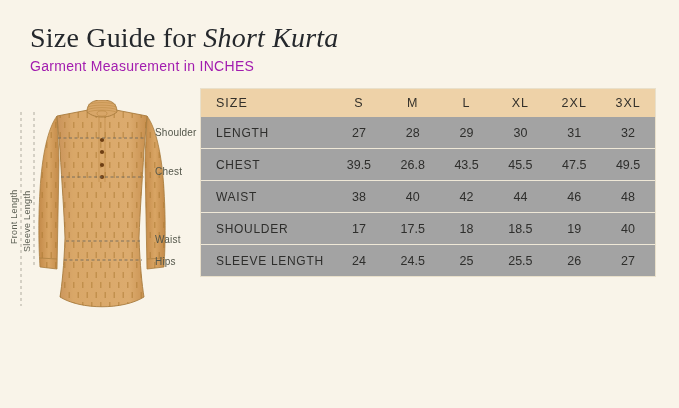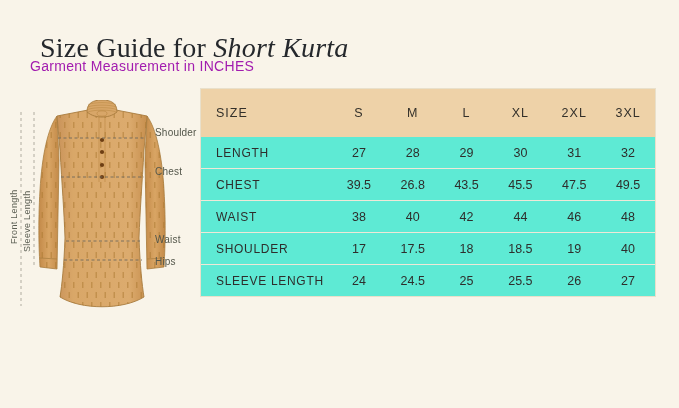--- a/index.html
+++ b/index.html
@@ -8,21 +8,21 @@
     background:#f9f4e9;
     position:relative;
     overflow:hidden;
     font-family:"Liberation Sans",sans-serif;
     -webkit-font-smoothing:antialiased;
   }
   .page-title{
     position:absolute;left:30px;top:22px;
     font-family:"Liberation Serif",serif;
     font-size:28px;font-weight:normal;
-    color:#25282c;letter-spacing:.2px;margin:10px;
+    color:#25282c;letter-spacing:.2px;margin:0;
   }
   .page-title em{font-style:italic;}
   .page-subtitle{
     position:absolute;left:30px;top:58px;
     font-size:14px;color:#a21caf;letter-spacing:.3px;
   }
   
   .diagram{position:absolute;left:8px;top:100px;width:192px;height:214px;}
   .diagram svg{position:absolute;left:0;top:0;}
   .diag-label-right{
@@ -37,27 +37,27 @@
   }
   
   .size-table-wrap{
     position:absolute;left:200px;top:88px;width:454px;
     border:1px solid #e9e0cb;background:#fcf8ef;
   }
   table.size-table{
     width:100%;border-collapse:collapse;table-layout:fixed;
   }
   table.size-table th{
-    background:#eed2a8;height:48px;
+    background:#eed2a8;height:28px;
     font-size:12.5px;font-weight:normal;color:#33302a;
     letter-spacing:1px;text-align:center;padding:0;
   }
   table.size-table th:first-child{text-align:left;padding-left:15px;width:116px;}
   table.size-table td{
-    height:31px;background:#5eead4;
+    height:31px;background:#a3a3a3;
     border-bottom:1px solid #efe8d7;
     font-size:12.5px;color:#2e2e2c;text-align:center;padding:0;
   }
   table.size-table tr:last-child td{border-bottom:none;}
   table.size-table td.rowlabel{
     text-align:left;padding-left:15px;font-size:12px;letter-spacing:.7px;
   }
 </style>
 </head>
 <body>

